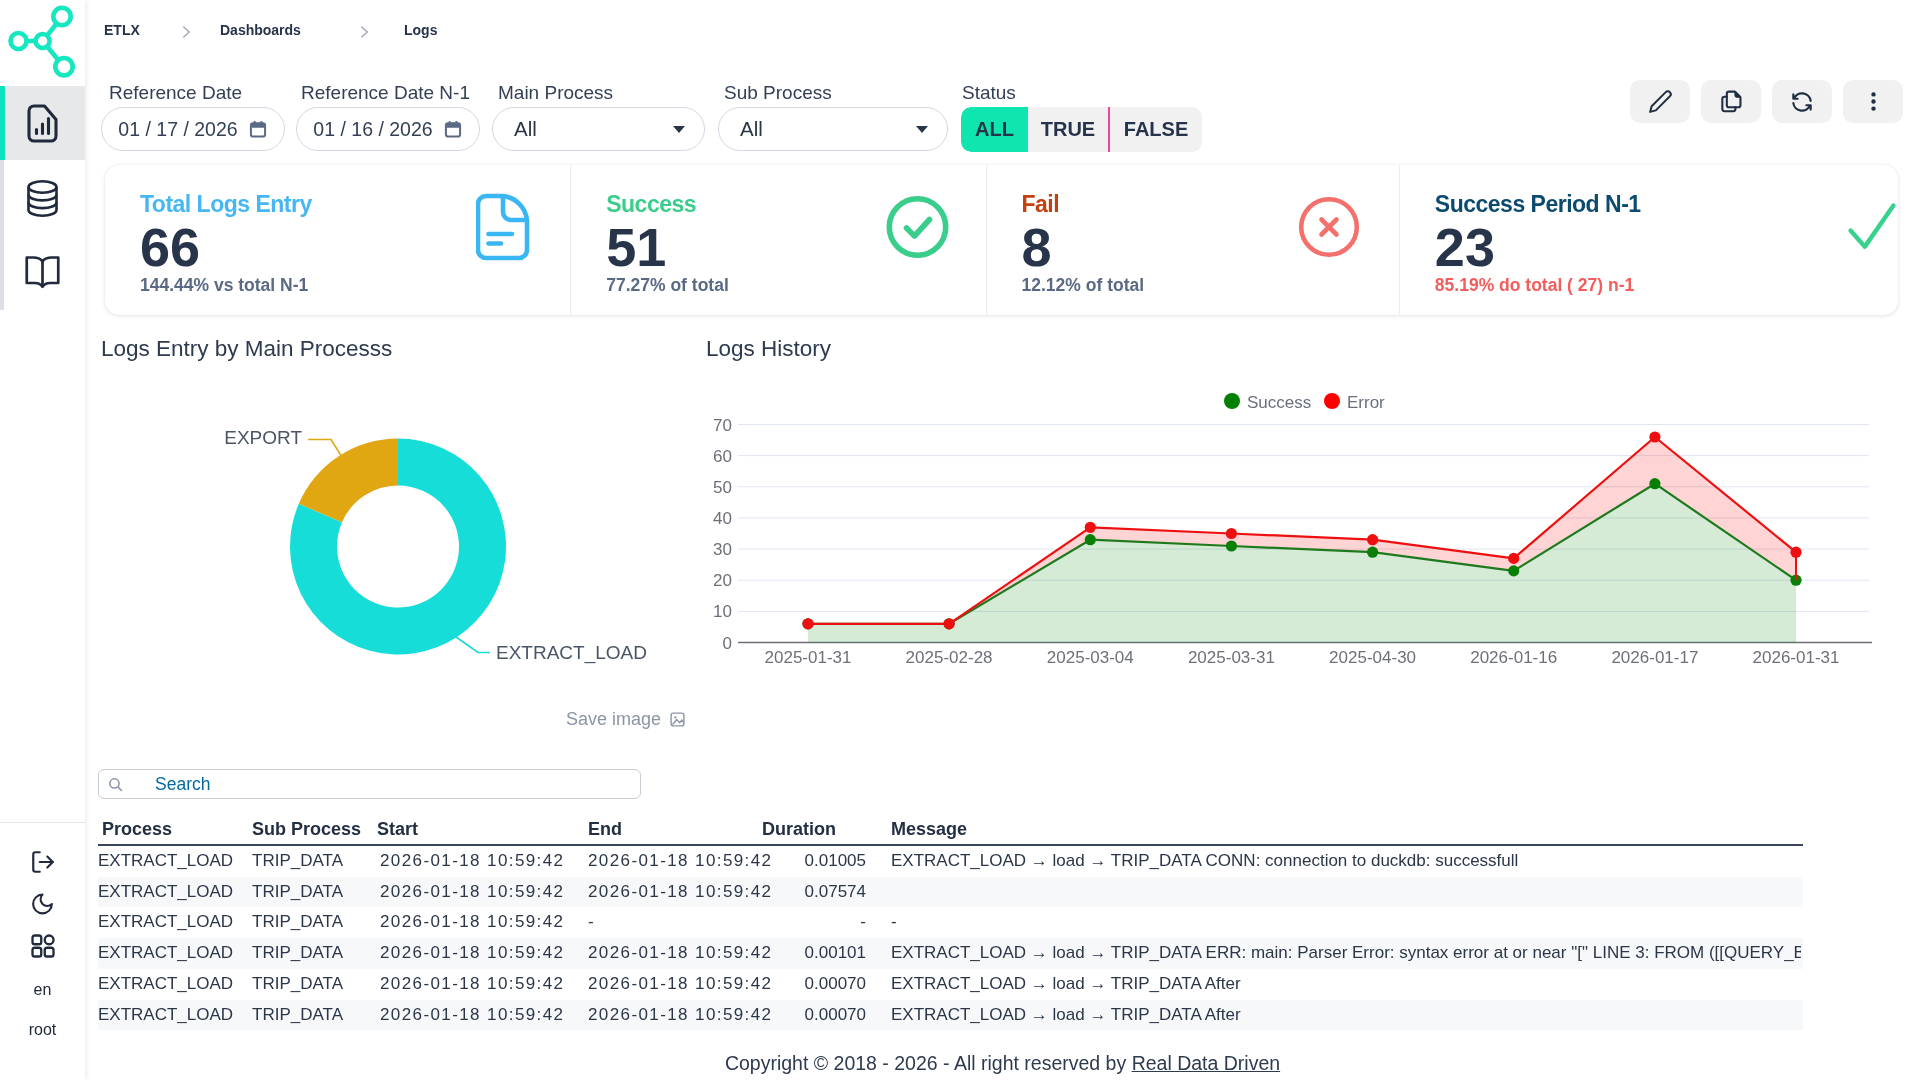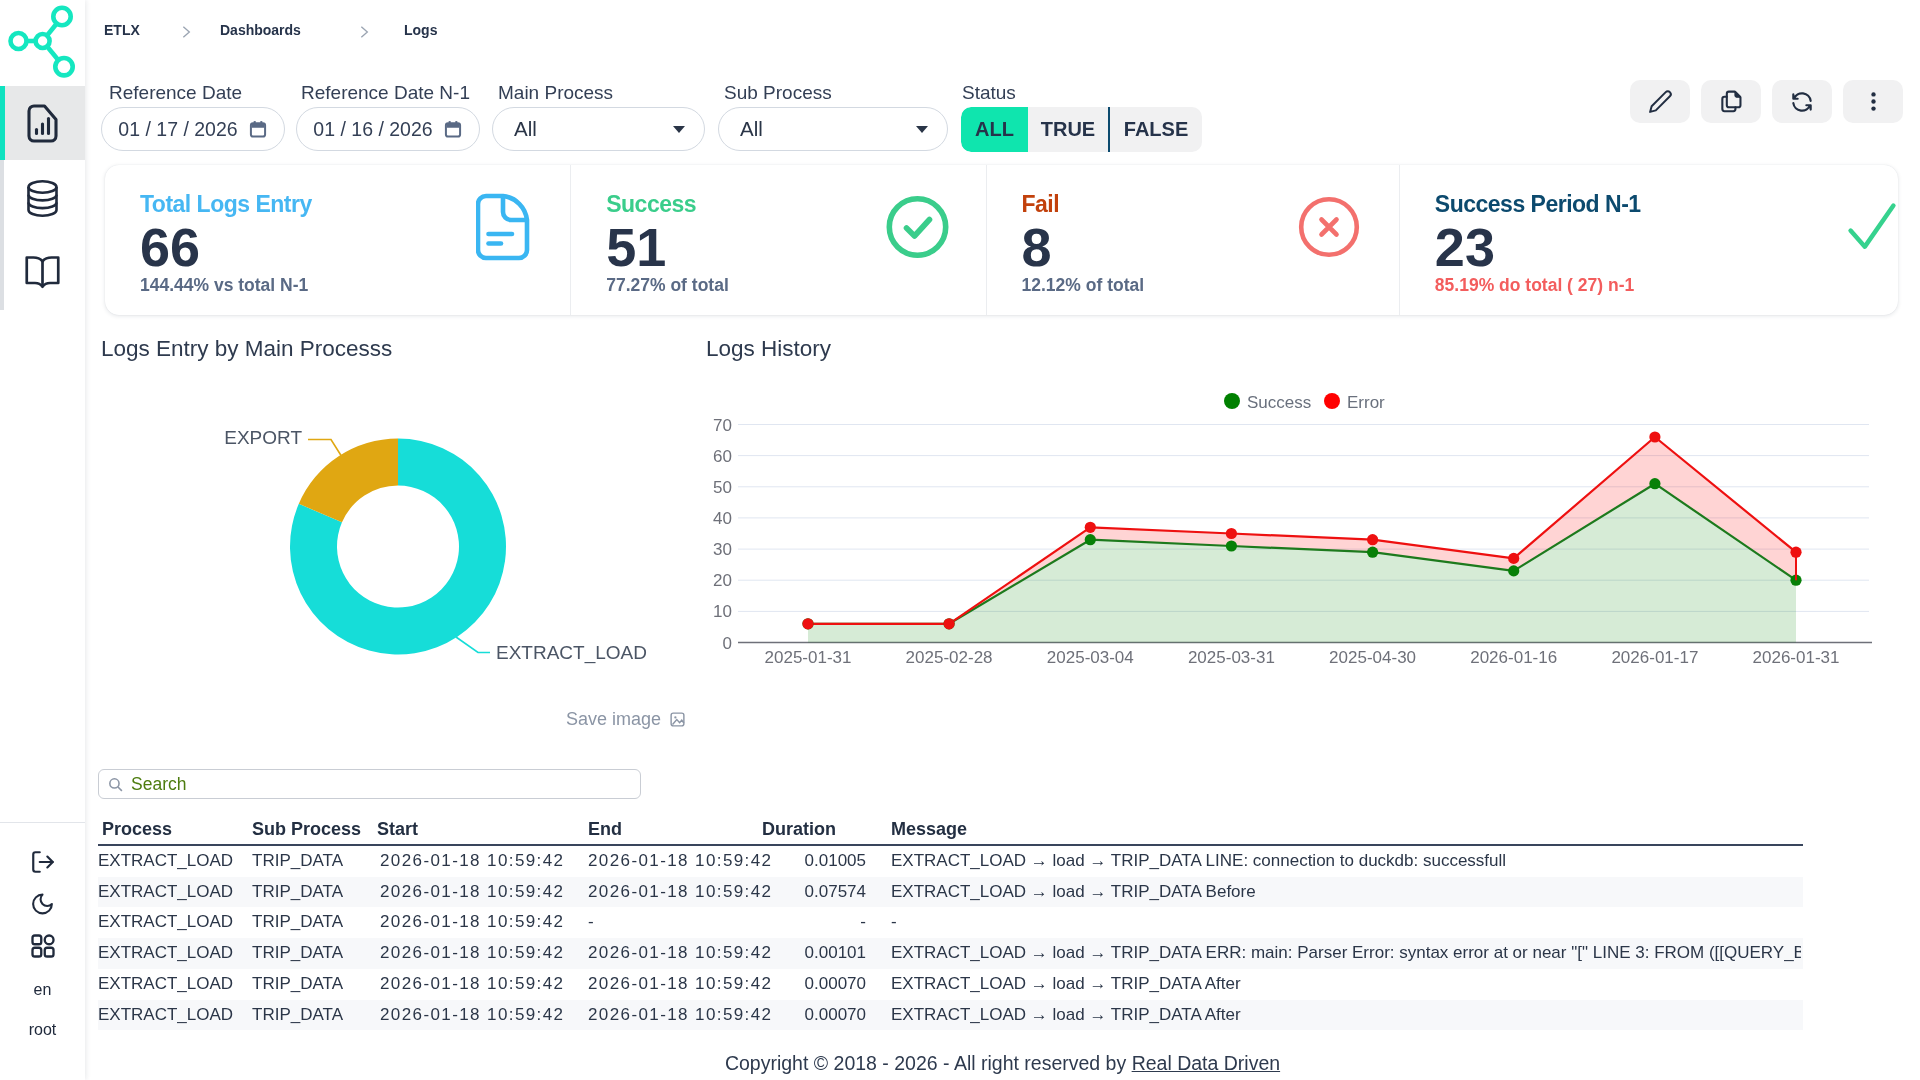--- a/index.html
+++ b/index.html
@@ -25,21 +25,21 @@
   box-shadow:0 1px 4px rgba(25,39,62,0.12),0 0 1px rgba(25,39,62,0.12); display:flex; }
 .card { position:relative; height:100%; }
 .cdiv { width:0; border-left:1.5px solid #ebedf0; height:150px; }
 .ctitle { position:absolute; left:35px; top:26px; font-size:23px; font-weight:bold; letter-spacing:-0.5px; }
 .cnum { position:absolute; left:35px; top:55px; font-size:54px; font-weight:bold; color:#28344a; line-height:1; }
 .csub { position:absolute; left:35px; top:112px; font-size:17.5px; font-weight:bold; color:#5a6a85; line-height:1; }
 .cicon { position:absolute; top:64px; transform:translateY(-50%); }
 .sect { position:absolute; font-size:22.5px; color:#2e3a4e; }
 .save { position:absolute; left:566px; top:709px; font-size:18px; color:#8b95a5; display:flex; align-items:center; gap:8px; }
 .searchbox { position:absolute; left:98px; top:769px; width:543px; height:30px; border:1px solid #c9cdd4; border-radius:6px; display:flex; align-items:center; padding:0 8px; gap:7px; }
-.searchbox span { color:#4d7c0f; font-size:17.5px; }
+.searchbox span { color:#0369a1; font-size:17.5px;margin-left:24px; }
 .thead { position:absolute; left:98px; top:815px; width:1705px; height:30px; font-weight:bold; font-size:18px; color:#232f42; }
 .thead span { position:absolute; top:4px; }
 .thead-line { position:absolute; left:98px; top:844px; width:1705px; height:2px; background:#39455c; }
 .trow { position:absolute; left:98px; width:1705px; height:30.7px; font-size:17px; color:#2b3648; }
 .trow span { position:absolute; top:5px; white-space:nowrap; }
 .footer { position:absolute; left:85px; top:1052px; width:1835px; text-align:center; font-size:19.5px; color:#2e3a4e; }
 </style></head>
 <body>
 <div class="sidebar">
   <svg class="abs" style="left:0;top:0" width="82" height="82" viewBox="0 0 82 82" fill="none" stroke="#15e7c0" stroke-width="4.6">
@@ -117,21 +117,21 @@
       <rect x="4.5" y="6" width="15" height="4.5" fill="#5a6a85" stroke="none"></rect>
     </svg></div>
 <div class="fselect" style="left:492px;width:213px">All <svg width="14" height="9" viewBox="0 0 14 9" fill="#2a3547">
       <path d="M1 1 L7 8 L13 1 Z"></path>
     </svg></div>
 <div class="fselect" style="left:718px;width:230px">All <svg width="14" height="9" viewBox="0 0 14 9" fill="#2a3547">
       <path d="M1 1 L7 8 L13 1 Z"></path>
     </svg></div>
 <div class="statusgrp">
   <div style="width:67px;background:#0fe5ae;border-radius:10px 0 0 10px">ALL</div>
-  <div style="width:82px;border-right:2px solid #0c4a6e">TRUE</div>
+  <div style="width:82px;border-right:2px solid #ec4899">TRUE</div>
   <div style="width:92px">FALSE</div>
 </div>
 <div class="tbtn" style="left:1630px">
     <svg width="25" height="25" viewBox="0 0 24 24" fill="none" stroke="#222e42" stroke-width="1.9" stroke-linecap="round" stroke-linejoin="round">
       <path d="M17 3a2.828 2.828 0 1 1 4 4L7.5 20.5 2 22l1.5-5.5L17 3z"></path>
     </svg>
   </div>
 <div class="tbtn" style="left:1701px">
     <svg width="25" height="25" viewBox="0 0 24 24" fill="none" stroke="#222e42" stroke-width="2" stroke-linecap="round" stroke-linejoin="round">
       <path d="M9.5 2.5 H15 a1 1 0 0 1 .7 .3 L20.3 7.4 a1 1 0 0 1 .3 .7 V15.5 a2 2 0 0 1 -2 2 H9.5 a2 2 0 0 1 -2 -2 V4.5 a2 2 0 0 1 2 -2 Z"></path>
@@ -281,29 +281,28 @@
     <span style="left:620px;width:162px;text-align:center">Duration</span>
     <span style="left:793px">Message</span>
 </div>
 <div class="thead-line"></div>
 <div class="trow" style="top:846.0px;">
 <span style="left:0px">EXTRACT_LOAD</span>
     <span style="left:154px">TRIP_DATA</span>
     <span style="left:282px;letter-spacing:1.4px">2026-01-18 10:59:42</span>
     <span style="left:490px;letter-spacing:1.4px">2026-01-18 10:59:42</span>
     <span style="left:620px;width:148px;text-align:right">0.01005</span>
-    <span style="left:793px;width:910px;overflow:hidden;white-space:nowrap">EXTRACT_LOAD → load → TRIP_DATA LINE: connection to duckdb: successfull</span>
+    <span style="left:793px;width:910px;overflow:hidden;white-space:nowrap">EXTRACT_LOAD → load → TRIP_DATA CONN: connection to duckdb: successfull</span>
   </div>
 <div class="trow" style="top:876.7px;background:#f7f8fa;">
 <span style="left:0px">EXTRACT_LOAD</span>
     <span style="left:154px">TRIP_DATA</span>
     <span style="left:282px;letter-spacing:1.4px">2026-01-18 10:59:42</span>
     <span style="left:490px;letter-spacing:1.4px">2026-01-18 10:59:42</span>
     <span style="left:620px;width:148px;text-align:right">0.07574</span>
-    <span style="left:793px;width:910px;overflow:hidden;white-space:nowrap">EXTRACT_LOAD → load → TRIP_DATA Before</span>
   </div>
 <div class="trow" style="top:907.4px;">
 <span style="left:0px">EXTRACT_LOAD</span>
     <span style="left:154px">TRIP_DATA</span>
     <span style="left:282px;letter-spacing:1.4px">2026-01-18 10:59:42</span>
     <span style="left:490px;letter-spacing:1.4px">-</span>
     <span style="left:620px;width:148px;text-align:right">-</span>
     <span style="left:793px;width:910px;overflow:hidden;white-space:nowrap">-</span>
   </div>
 <div class="trow" style="top:938.1px;background:#f7f8fa;">

